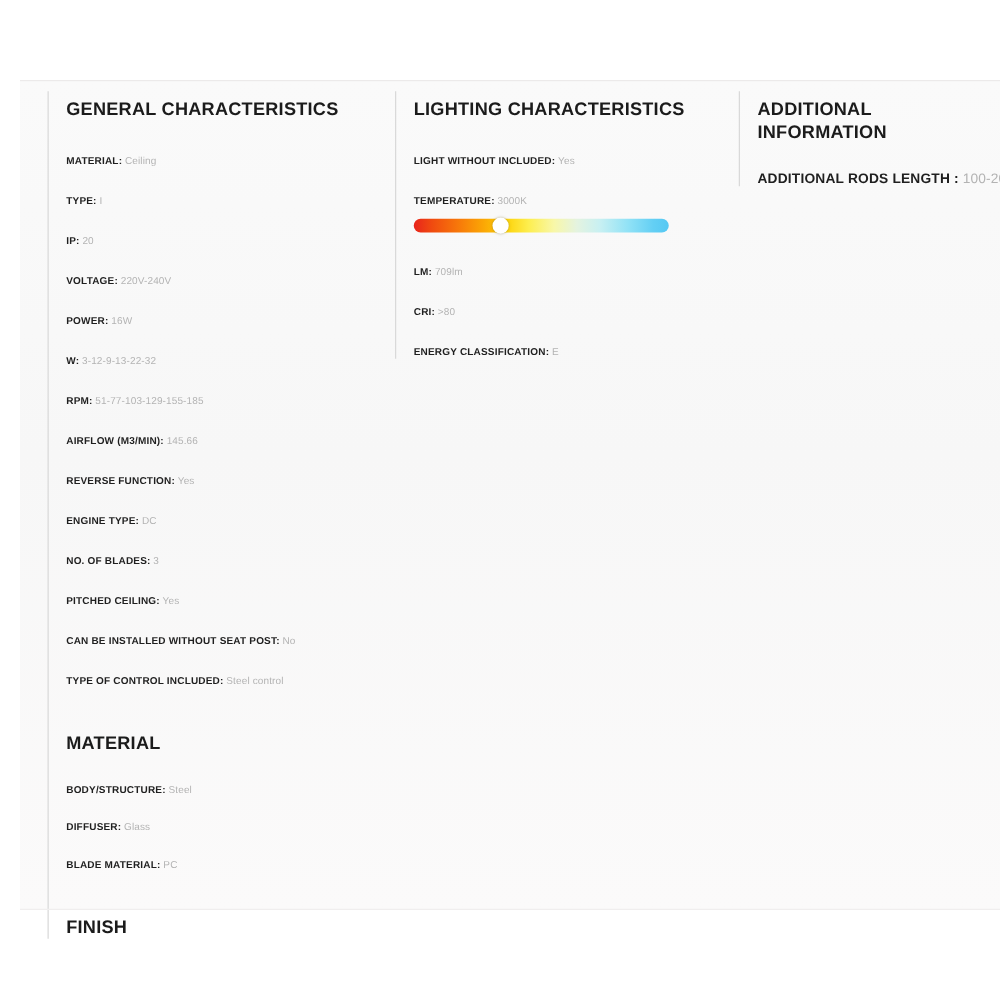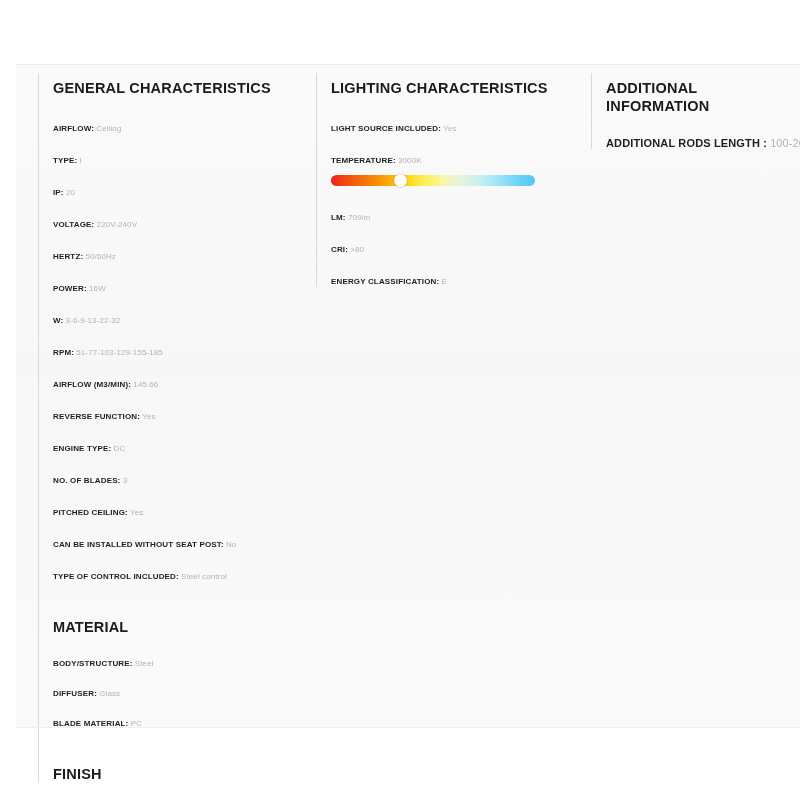--- a/index.html
+++ b/index.html
@@ -187,46 +187,42 @@
   <div class="spec-panel">
 
     <div class="columns">
 
       <div class="col col-general">
 
         <h2 class="section-title">GENERAL CHARACTERISTICS</h2>
 
         <ul class="spec-list">
           <li class="spec-row">
-            <span class="spec-label">AIRFLOW:</span>
+            <span class="spec-label">MATERIAL:</span>
             <span class="spec-value">Ceiling</span>
           </li>
           <li class="spec-row">
             <span class="spec-label">TYPE:</span>
             <span class="spec-value">I</span>
           </li>
           <li class="spec-row">
             <span class="spec-label">IP:</span>
             <span class="spec-value">20</span>
           </li>
           <li class="spec-row">
             <span class="spec-label">VOLTAGE:</span>
             <span class="spec-value">220V-240V</span>
           </li>
           <li class="spec-row">
-            <span class="spec-label">HERTZ:</span>
-            <span class="spec-value">50/60Hz</span>
-          </li>
-          <li class="spec-row">
             <span class="spec-label">POWER:</span>
             <span class="spec-value">16W</span>
           </li>
           <li class="spec-row">
             <span class="spec-label">W:</span>
-            <span class="spec-value">3-6-9-13-22-32</span>
+            <span class="spec-value">3-12-9-13-22-32</span>
           </li>
           <li class="spec-row">
             <span class="spec-label">RPM:</span>
             <span class="spec-value">51-77-103-129-155-185</span>
           </li>
           <li class="spec-row">
             <span class="spec-label">AIRFLOW (M3/MIN):</span>
             <span class="spec-value">145.66</span>
           </li>
           <li class="spec-row">
@@ -275,21 +271,21 @@
         <h2 class="section-title spaced">FINISH</h2>
 
       </div>
 
       <div class="col col-lighting">
 
         <h2 class="section-title">LIGHTING CHARACTERISTICS</h2>
 
         <ul class="spec-list">
           <li class="spec-row">
-            <span class="spec-label">LIGHT SOURCE INCLUDED:</span>
+            <span class="spec-label">LIGHT WITHOUT INCLUDED:</span>
             <span class="spec-value">Yes</span>
           </li>
           <li class="spec-row">
             <span class="spec-label">TEMPERATURE:</span>
             <span class="spec-value">3000K</span>
           </li>
         </ul>
 
         <div class="temp-slider">
           <div class="temp-track"></div>

